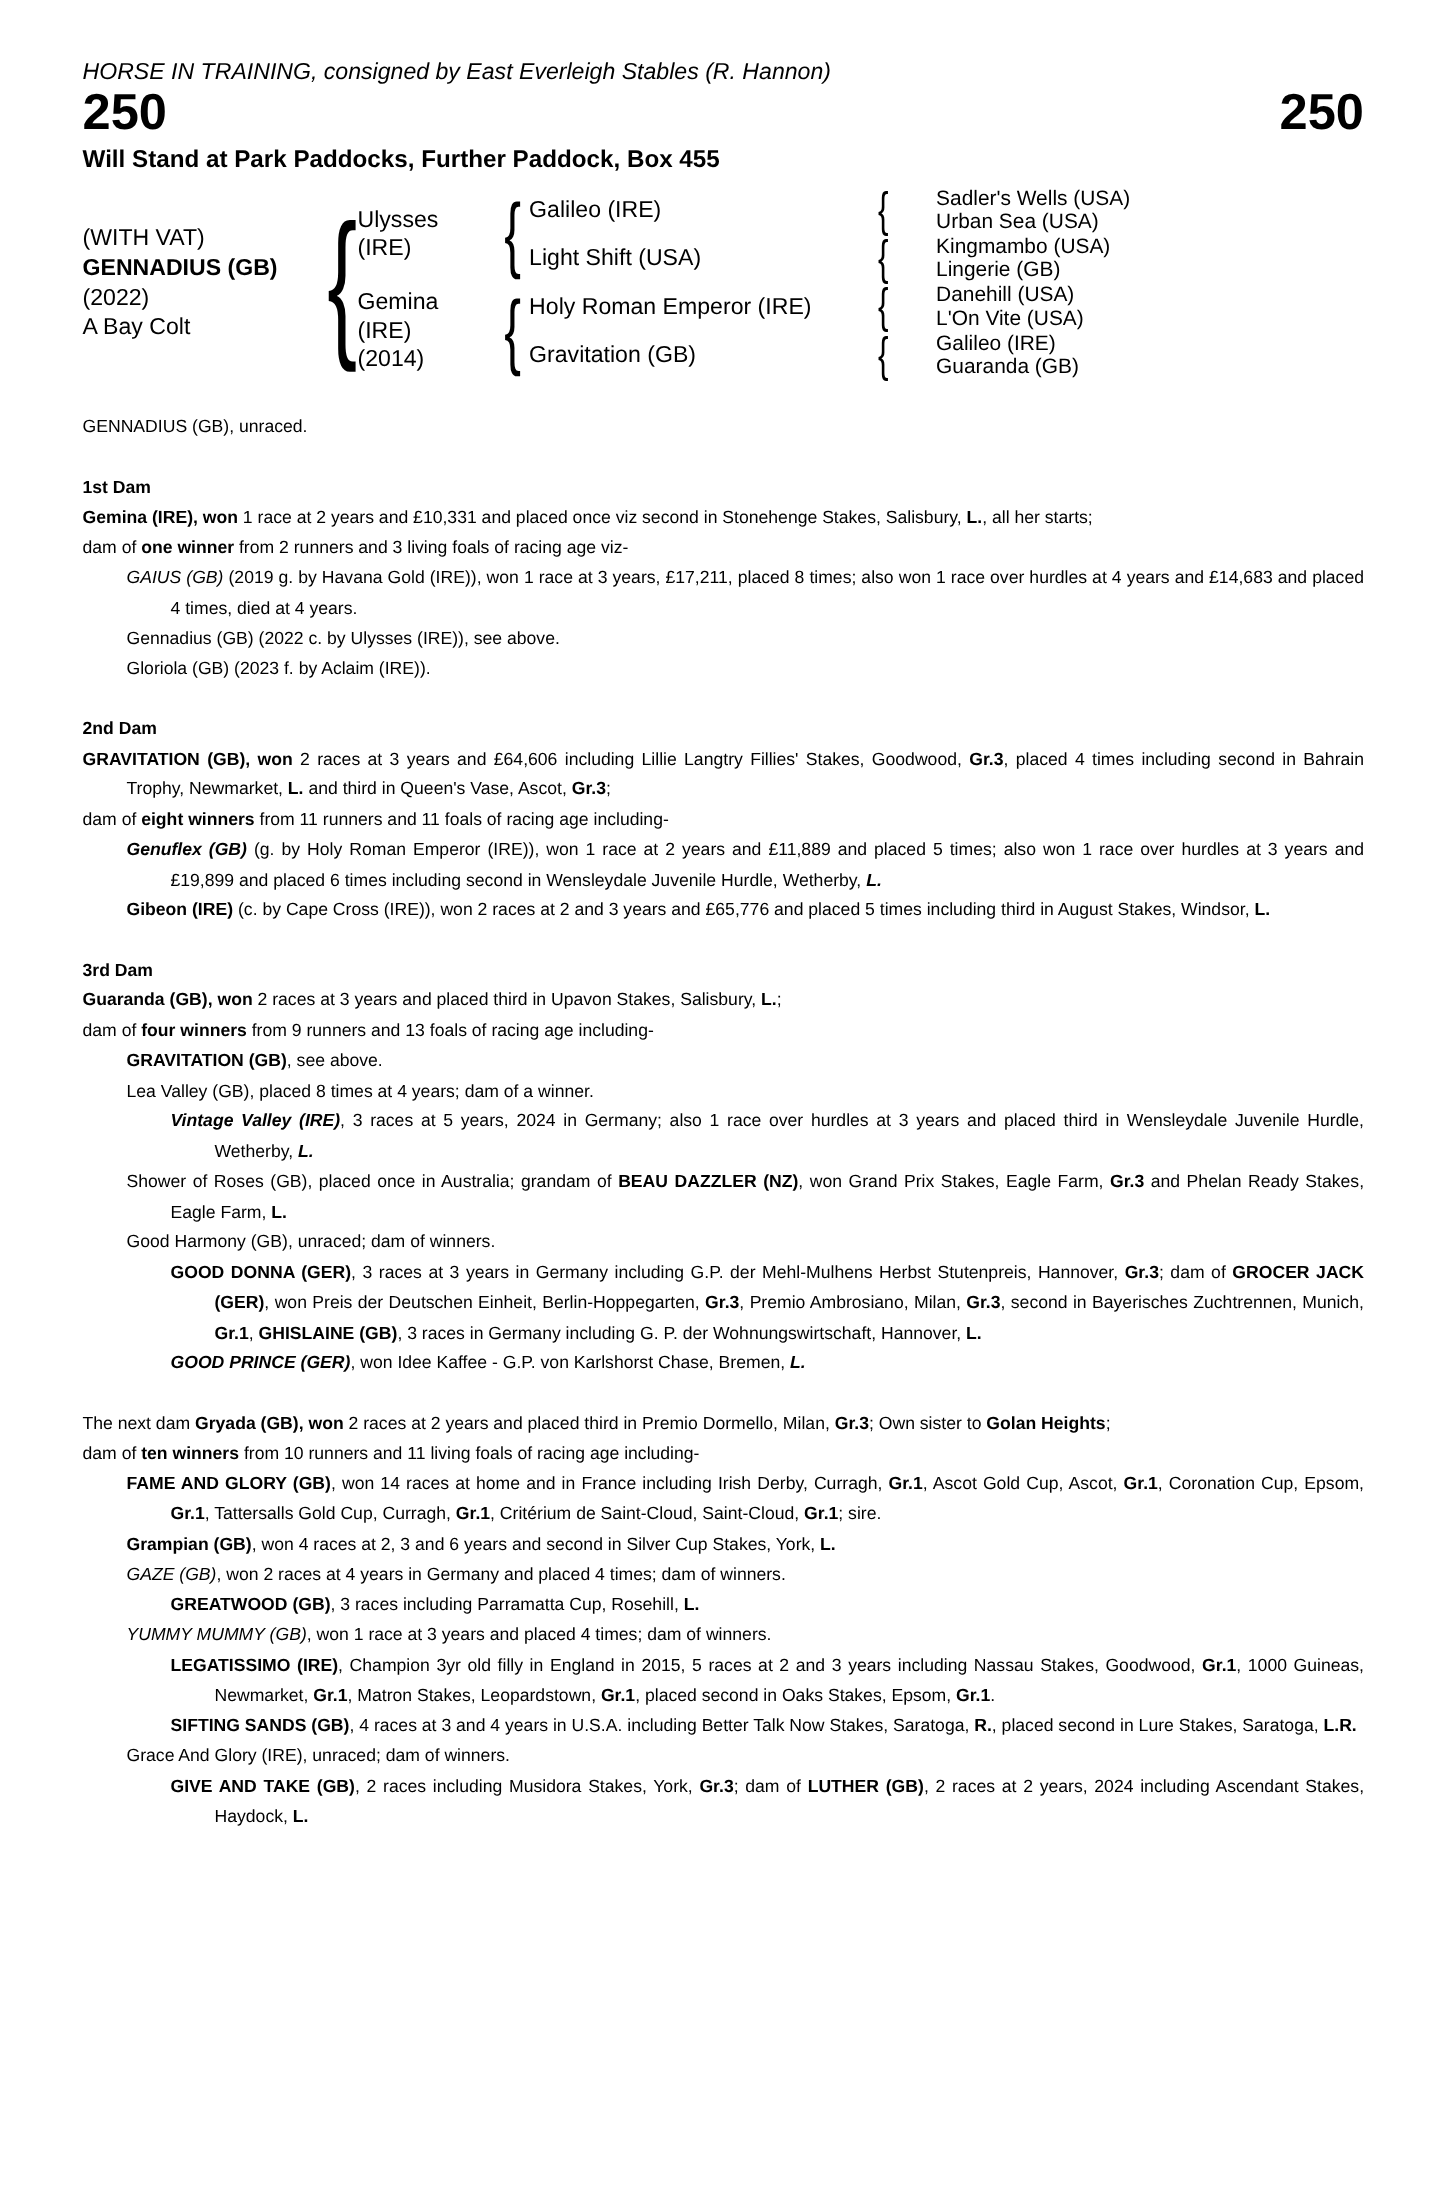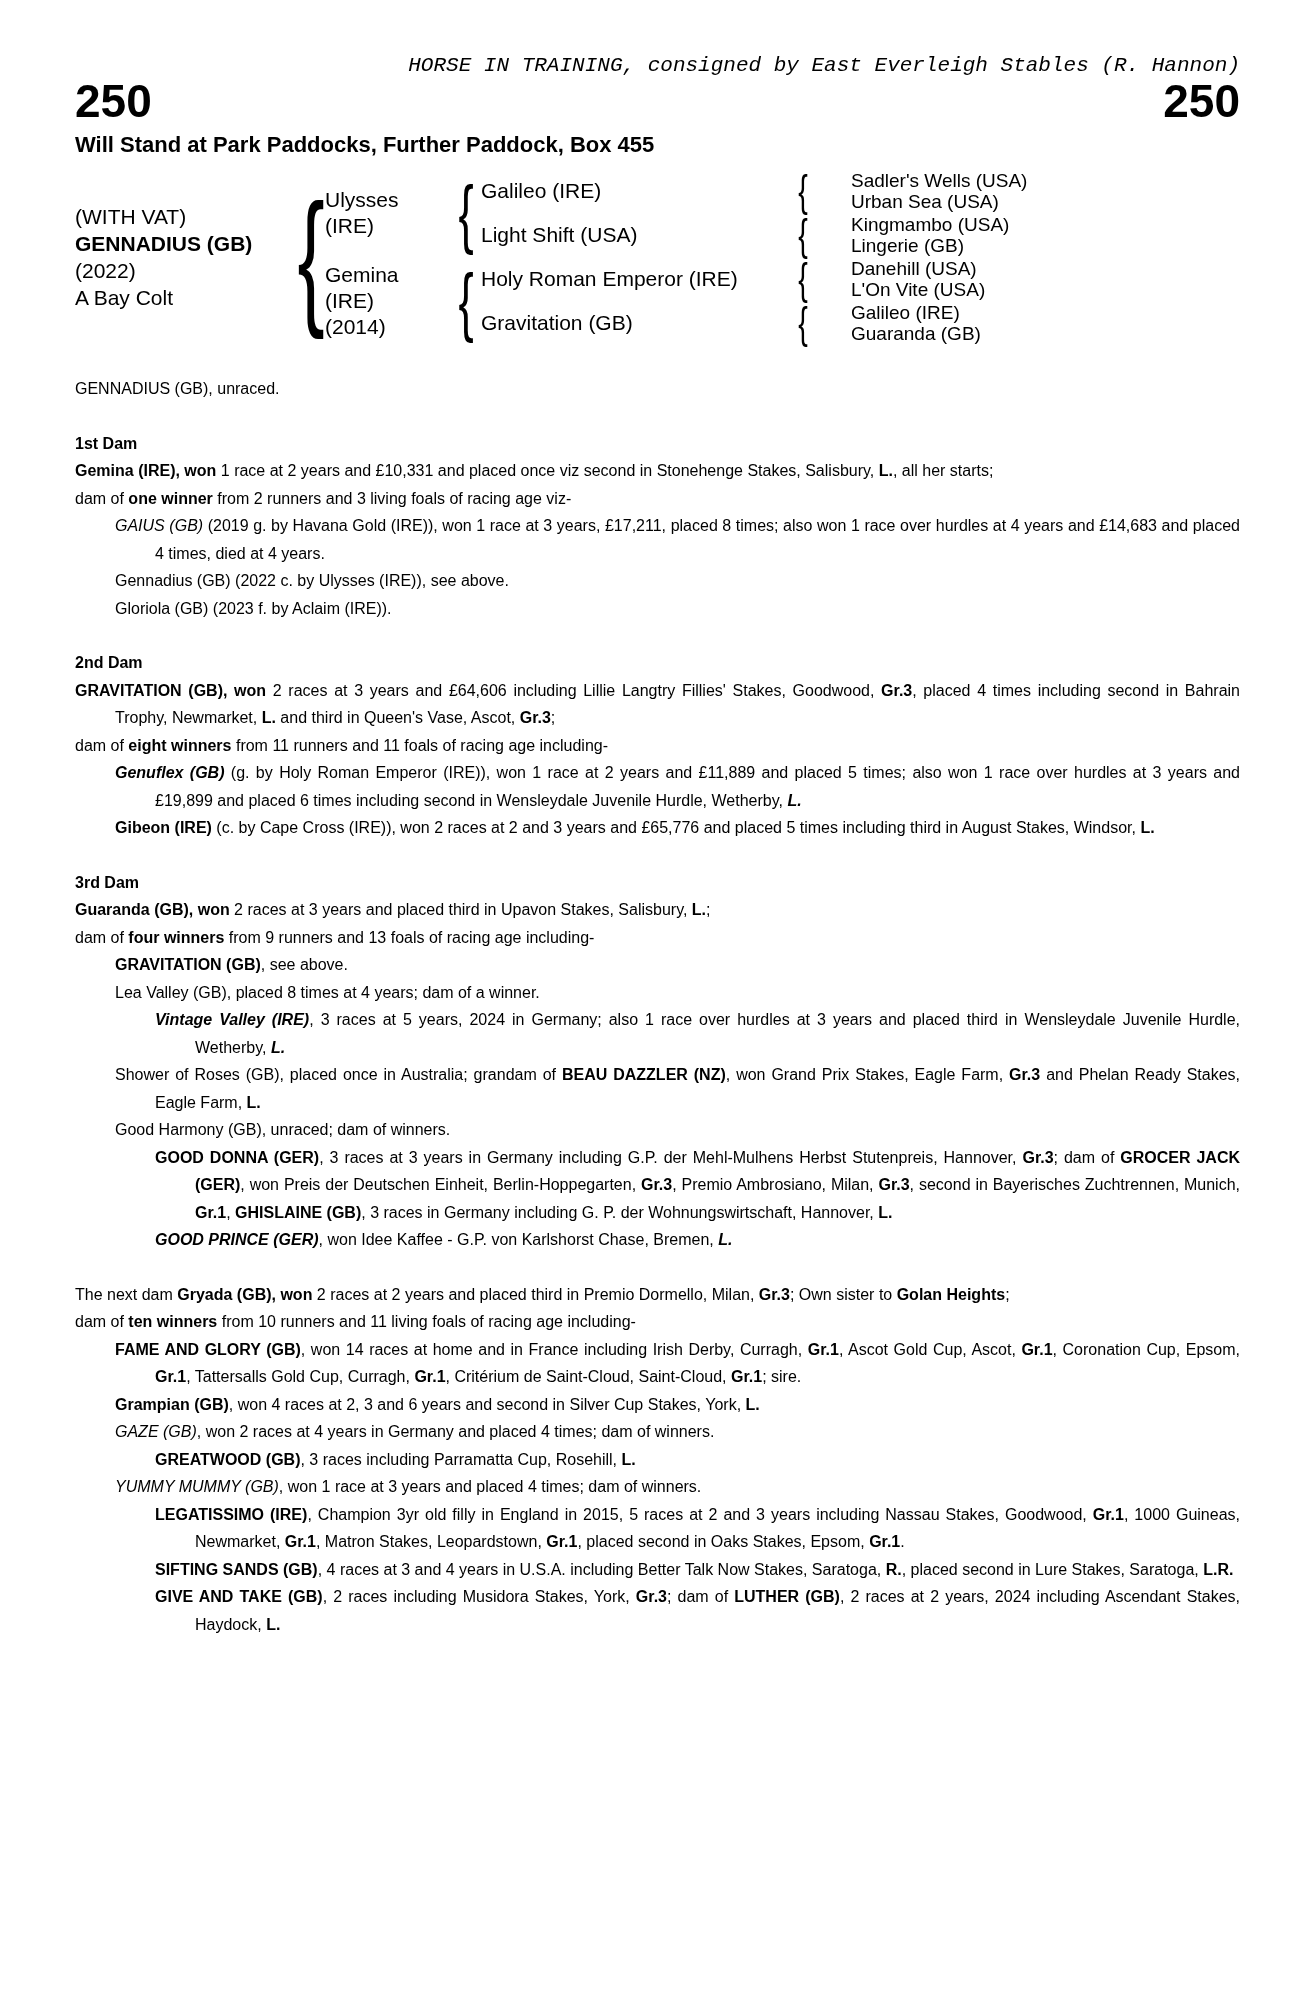--- a/index.html
+++ b/index.html
@@ -5,21 +5,21 @@
   * { margin: 0; padding: 0; box-sizing: border-box; }
   html, body { background: #ffffff; }
   body {
     width: 1315px; height: 2000px; overflow: hidden;
     color: #000;
     font-family: "Liberation Sans", sans-serif;
   }
   .page { width: 1315px; height: 2000px; padding: 52px 75px 0 75px; }
 
   
-  .consignor { text-align: right; font-style: italic; font-size: 21px; line-height: 27px; font-family: Liberation Mono, monospace; }
+  .consignor { text-align: left; font-style: italic; font-size: 21px; line-height: 27px; }
   .lot-row { display: flex; justify-content: space-between; align-items: baseline;
              font-weight: bold; font-size: 46px; line-height: 44px; margin-top: 0px; }
   .stand-line { font-weight: bold; font-size: 22px; line-height: 28px; margin-top: 8px; }
 
   
   .pedigree { display: flex; margin-top: 10px; font-size: 21px; }
   .ped-left { width: 222px; align-self: center; line-height: 27px; }
   .ped-left .horse-name { font-weight: bold; }
   .brace { display: flex; align-items: center; justify-content: center;
            line-height: 1; overflow: visible; font-weight: normal; }
@@ -149,16 +149,17 @@
       <p class="para ind-2"><span class="st-bi">GOOD PRINCE (GER)</span><span>, won Idee Kaffee - G.P. von Karlshorst Chase, Bremen, </span><span class="st-bi">L.</span></p>
       <p class="para ind-0 gap"><span>The next dam </span><span class="st-b">Gryada (GB), won</span><span> 2 races at 2 years and placed third in Premio Dormello, Milan, </span><span class="st-b">Gr.3</span><span>; Own sister to </span><span class="st-b">Golan Heights</span><span>;</span></p>
       <p class="para ind-0"><span>dam of </span><span class="st-b">ten winners</span><span> from 10 runners and 11 living foals of racing age including-</span></p>
       <p class="para ind-1"><span class="st-b">FAME AND GLORY (GB)</span><span>, won 14 races at home and in France including Irish Derby, Curragh, </span><span class="st-b">Gr.1</span><span>, Ascot Gold Cup, Ascot, </span><span class="st-b">Gr.1</span><span>, Coronation Cup, Epsom, </span><span class="st-b">Gr.1</span><span>, Tattersalls Gold Cup, Curragh, </span><span class="st-b">Gr.1</span><span>, Critérium de Saint-Cloud, Saint-Cloud, </span><span class="st-b">Gr.1</span><span>; sire.</span></p>
       <p class="para ind-1"><span class="st-b">Grampian (GB)</span><span>, won 4 races at 2, 3 and 6 years and second in Silver Cup Stakes, York, </span><span class="st-b">L.</span></p>
       <p class="para ind-1"><span class="st-i">GAZE (GB)</span><span>, won 2 races at 4 years in Germany and placed 4 times; dam of winners.</span></p>
       <p class="para ind-2"><span class="st-b">GREATWOOD (GB)</span><span>, 3 races including Parramatta Cup, Rosehill, </span><span class="st-b">L.</span></p>
       <p class="para ind-1"><span class="st-i">YUMMY MUMMY (GB)</span><span>, won 1 race at 3 years and placed 4 times; dam of winners.</span></p>
       <p class="para ind-2"><span class="st-b">LEGATISSIMO (IRE)</span><span>, Champion 3yr old filly in England in 2015, 5 races at 2 and 3 years including Nassau Stakes, Goodwood, </span><span class="st-b">Gr.1</span><span>, 1000 Guineas, Newmarket, </span><span class="st-b">Gr.1</span><span>, Matron Stakes, Leopardstown, </span><span class="st-b">Gr.1</span><span>, placed second in Oaks Stakes, Epsom, </span><span class="st-b">Gr.1</span><span>.</span></p>
       <p class="para ind-2"><span class="st-b">SIFTING SANDS (GB)</span><span>, 4 races at 3 and 4 years in U.S.A. including Better Talk Now Stakes, Saratoga, </span><span class="st-b">R.</span><span>, placed second in Lure Stakes, Saratoga, </span><span class="st-b">L.R.</span></p>
+      <p class="para ind-1"><span>Grace And Glory (IRE), unraced; dam of winners.</span></p>
       <p class="para ind-2"><span class="st-b">GIVE AND TAKE (GB)</span><span>, 2 races including Musidora Stakes, York, </span><span class="st-b">Gr.3</span><span>; dam of </span><span class="st-b">LUTHER (GB)</span><span>, 2 races at 2 years, 2024 including Ascendant Stakes, Haydock, </span><span class="st-b">L.</span></p>
     </div>
 
 </div>
 
 </body></html>

